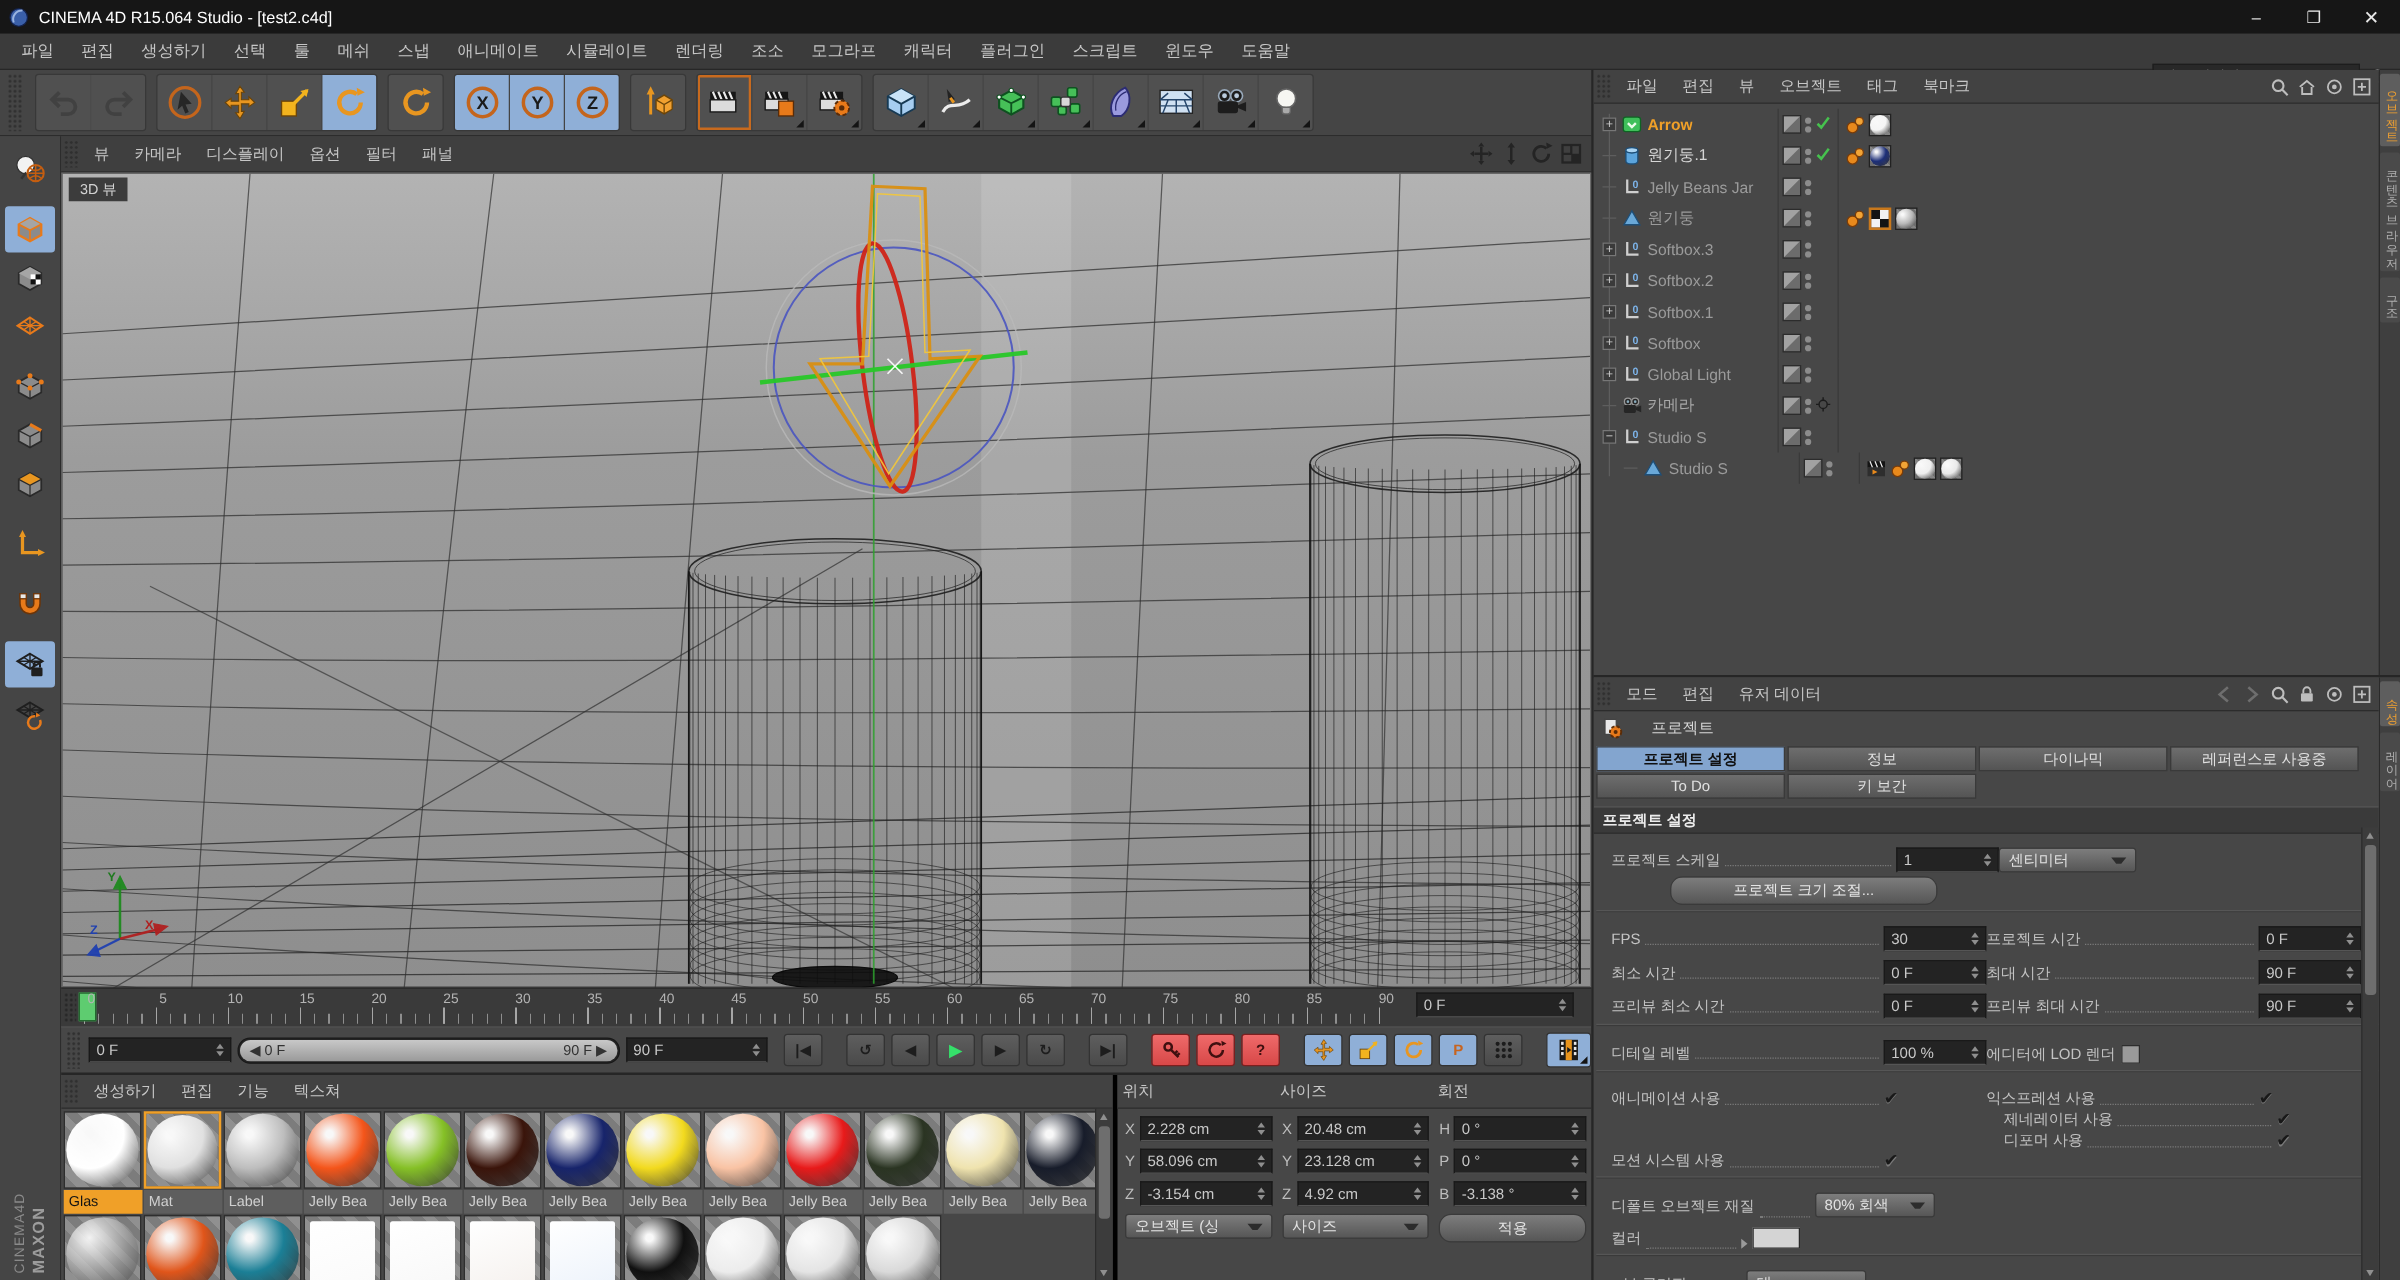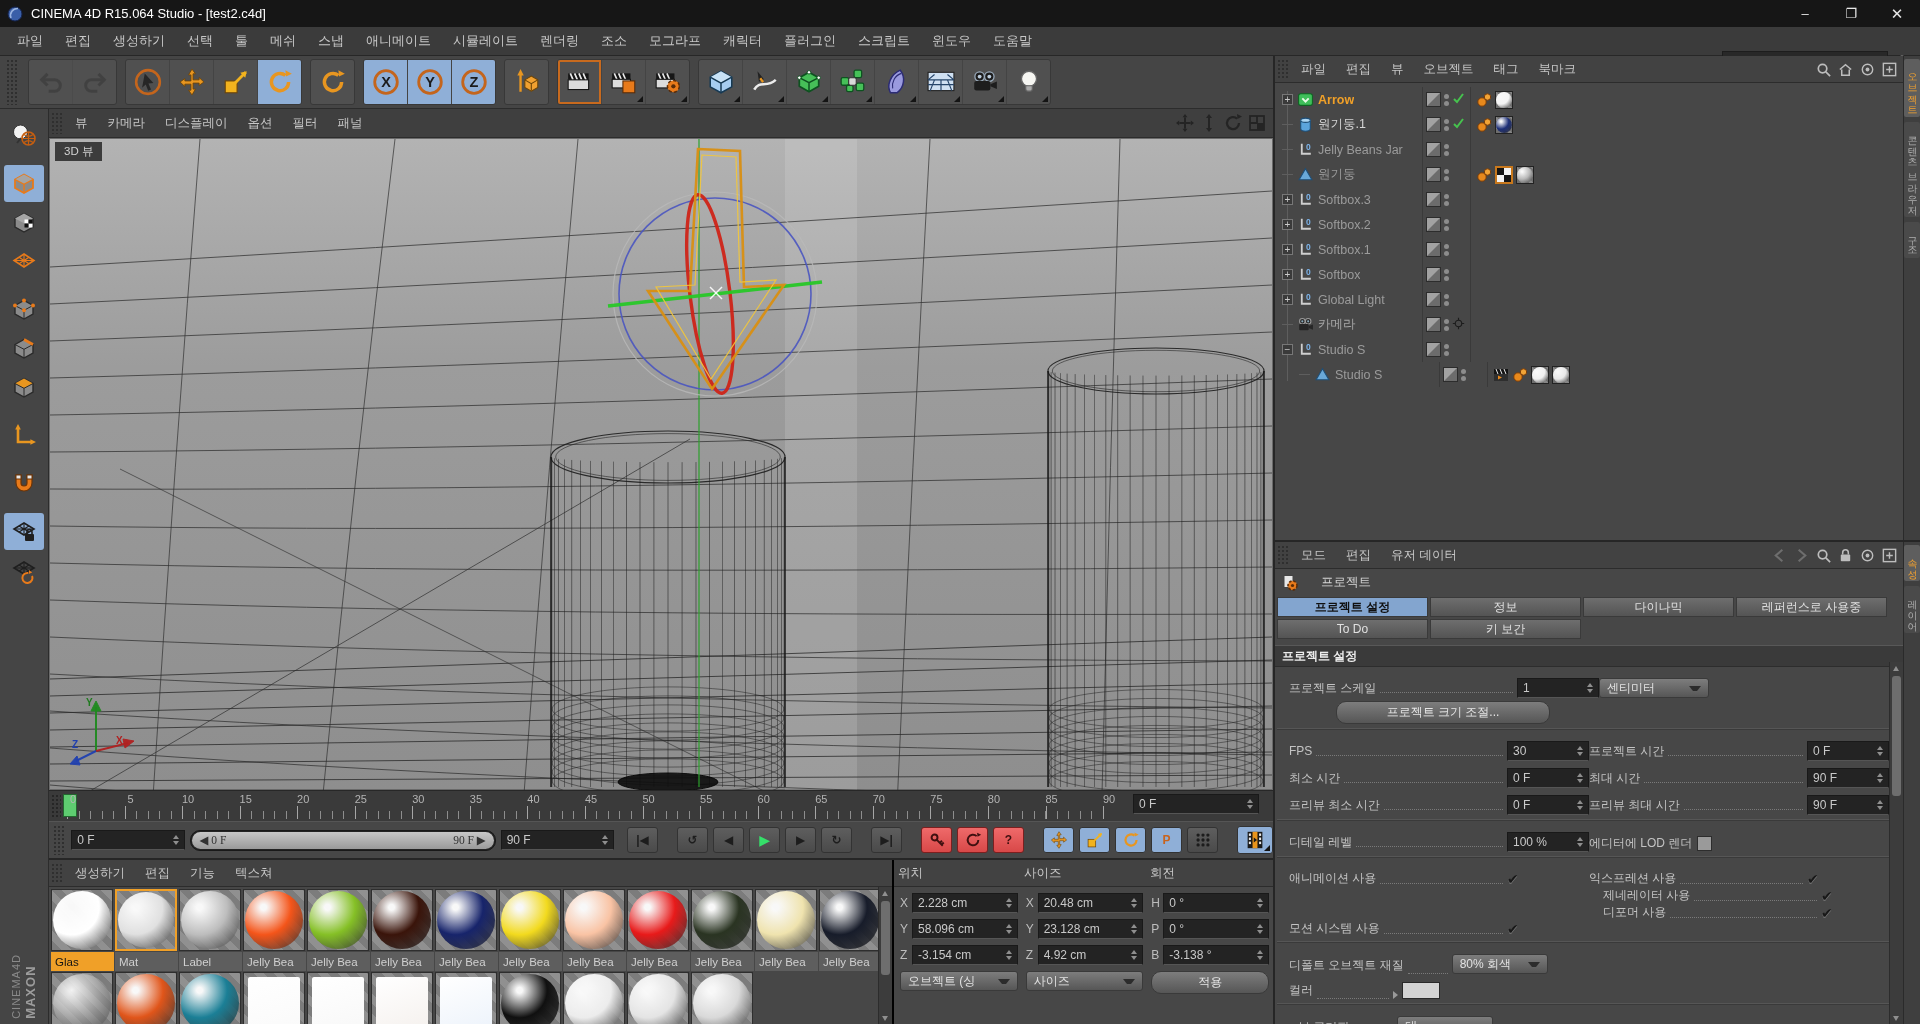--- a/index.html
+++ b/index.html
@@ -82,21 +82,21 @@
   .stepper .up{border-bottom:4px solid #8f8f8f;}
   .stepper .dn{border-top:4px solid #8f8f8f;}
   .dd{height:20px;border-radius:3px;background:linear-gradient(#7d7d7d,#565656);border:1px solid #3a3a3a;color:#e2e2e2;display:flex;align-items:center;padding:0 7px;font-size:12px;box-sizing:border-box;}
   .dd .caret{margin-left:auto;border-left:4px solid transparent;border-right:4px solid transparent;border-top:5px solid #2c2c2c;padding-left:4px;}
   .pill{height:21px;border-radius:10px;background:linear-gradient(#7d7d7d,#565656);border:1px solid #3a3a3a;color:#e6e6e6;display:flex;align-items:center;justify-content:center;font-size:12px;}
 
   
   .transport{height:36px;background:#474747;display:flex;align-items:center;gap:5px;padding-left:2px;border-top:1px solid #555;}
   .tr-well{width:120px;}
   .range{width:326px;height:21px;background:#242424;border:1px solid #191919;border-radius:10px;padding:1px;box-sizing:border-box;}
-  .range .bar{height:17px;border-radius:9px;background:linear-gradient(#c8c8c8,#9a9a9a);display:flex;align-items:center;color:#333;font-size:11.5px;padding:0 8px;font-family:Liberation Serif, serif;}
+  .range .bar{height:17px;border-radius:9px;background:linear-gradient(#c8c8c8,#9a9a9a);display:flex;align-items:center;color:#333;font-size:11.5px;padding:0 8px;}
   .range .bar .r{margin-left:auto;}
   .tr-btn{width:29px;height:24px;background:linear-gradient(#5e5e5e,#4a4a4a);border:1px solid #333;border-radius:3px;display:flex;align-items:center;justify-content:center;color:#1d1d1d;font-size:12px;font-weight:bold;position:relative;}
   .tr-btn svg{width:18px;height:18px;}
   .tr-btn.play{color:#35e06a;font-size:14px;}
   .tr-btn.red{background:linear-gradient(#ef6a6a,#d84848);border-color:#7c1f1f;color:#401010;}
   .tr-btn.blue{background:#8fafd7;color:#c8641e;}
   .tr-btn.gap{margin-left:14px;}
   .tr-btn.wide{width:34px;height:26px;}
 
   
@@ -112,21 +112,21 @@
   .mat-thumb .ball{position:absolute;inset:1px;border-radius:50%;}
   .mat-thumb .flat{position:absolute;inset:4px;border-radius:2px;}
   .mat-name{height:19px;margin-top:1px;background:#5e5e5e;color:#d0d0d0;font-size:11.5px;display:flex;align-items:center;padding:0 4px;overflow:hidden;white-space:nowrap;}
   .mat-name.hl{background:#f0a028;color:#141414;}
   .vscroll{position:absolute;top:27px;right:0;bottom:0;width:13px;background:#3c3c3c;border-left:1px solid #2c2c2c;}
   .vscroll .thumb{position:absolute;left:2px;right:2px;background:#6e6e6e;border-radius:3px;}
   .vscroll .arr{position:absolute;left:3px;width:0;border-left:3.5px solid transparent;border-right:3.5px solid transparent;}
   .vscroll .a-up{top:4px;border-bottom:5px solid #8f8f8f;}
   .vscroll .a-dn{bottom:4px;border-top:5px solid #8f8f8f;}
 
-  .coords{width:379px;background:#474747;border-left:2px solid #000000;}
+  .coords{width:379px;background:#474747;border-left:4px solid #000000;}
   .coord-body{display:flex;padding:6px 4px 0 6px;gap:8px;}
   .coord-col{width:118px;}
   .coord-row{display:flex;align-items:center;margin-bottom:6px;}
   .coord-row .ax{width:12px;color:#bdbdbd;font-size:12px;}
   .coord-row .well{flex:1;}
   .coord-foot{margin-top:2px;}
   .coord-head{display:flex;color:#c7c7c7;font-size:12.5px;}
   .coord-head span{width:126px;}
 
   

